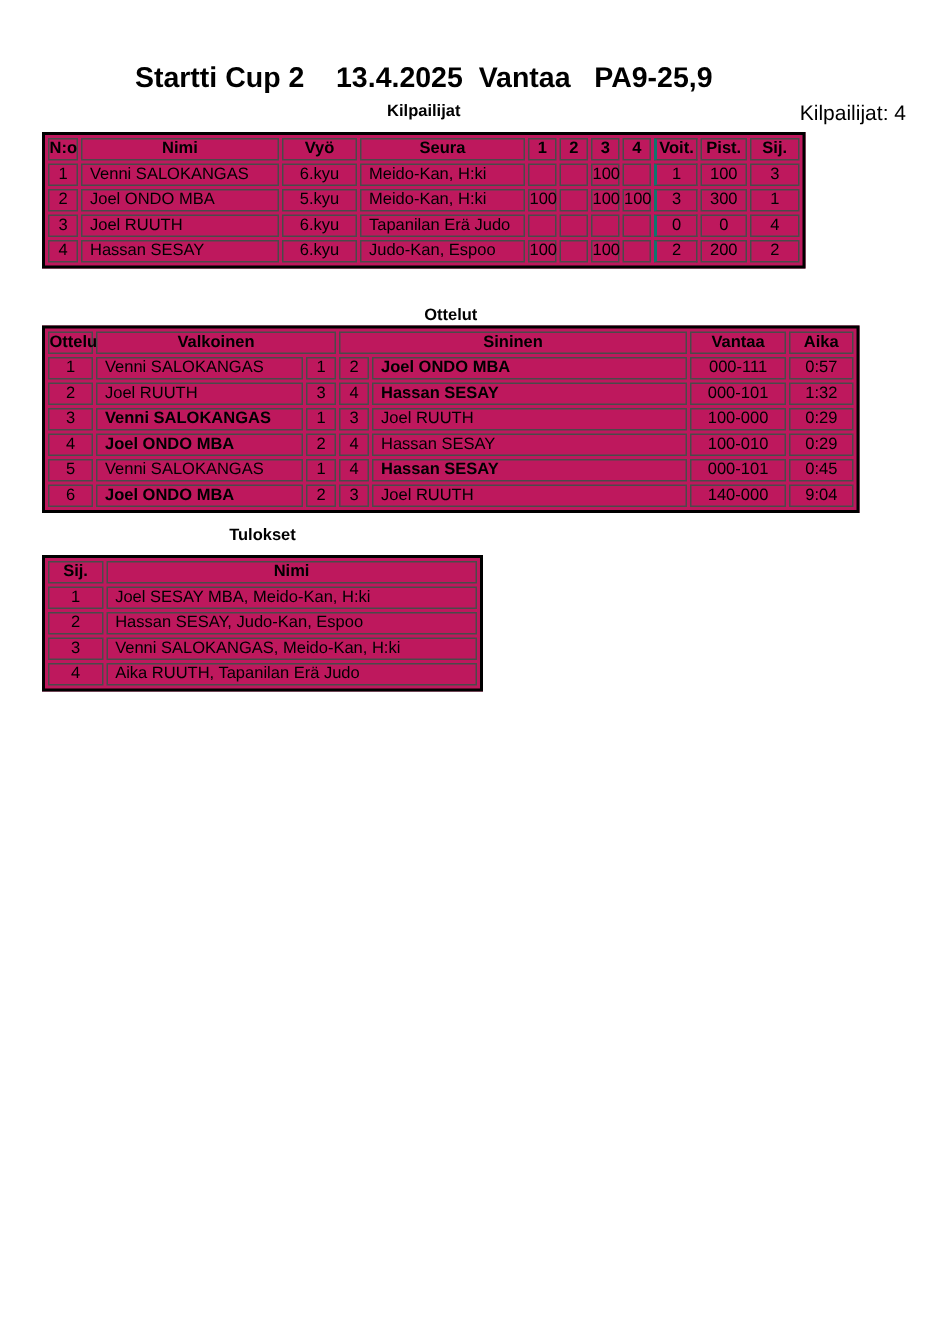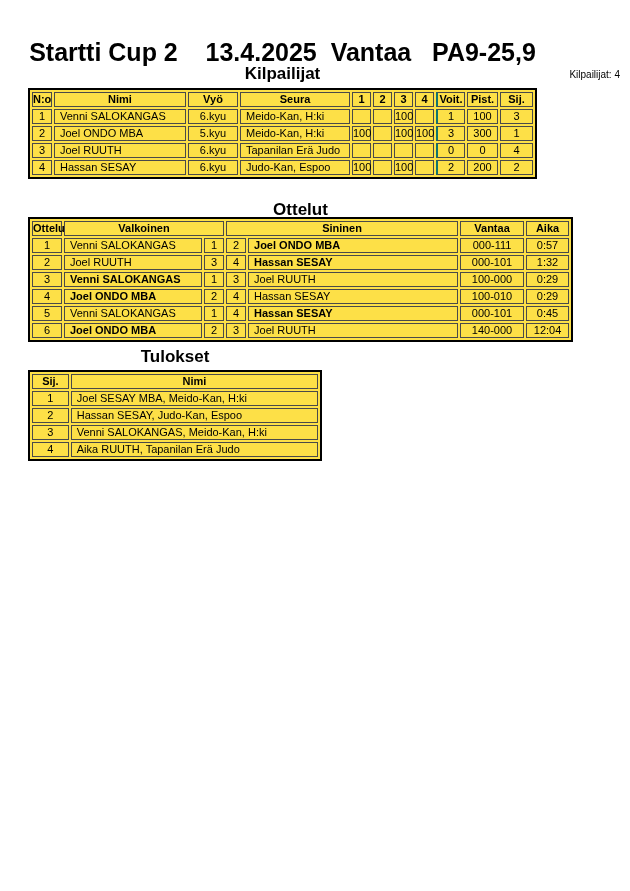--- a/index.html
+++ b/index.html
@@ -5,33 +5,33 @@
   html,body { margin:0; padding:0; background:#ffffff; }
   body {
     width:630px; height:891px; position:relative;
     font-family:"Liberation Sans", sans-serif; color:#000;
     -webkit-font-smoothing:antialiased;
   }
   .abs { position:absolute; }
 
   .page-title {
     top:41px; left:28px; width:509px; text-align:center;
-    font-size:25px; font-weight:bold; white-space:pre; line-height:23px;
+    font-size:19px; font-weight:bold; white-space:pre; line-height:23px;
   }
   .section-heading {
-    font-weight:bold; font-size:17px; text-align:center; line-height:14px;
+    font-weight:bold; font-size:11px; text-align:center; line-height:14px;
   }
   .heading-kilpailijat { top:67px; left:28px; width:509px; }
   .heading-ottelut    { top:203px; left:28px; width:545px; }
   .heading-tulokset   { top:350px; left:28px; width:294px; }
-  .count-label { top:69px; right:10px; font-size:10px; line-height:12px; }
+  .count-label { top:69px; right:26px; font-size:14px; line-height:12px; }
 
   table {
     border-collapse:separate; border-spacing:2px; table-layout:fixed;
-    box-sizing:border-box; border:2px solid #000; background:#fde047;
+    box-sizing:border-box; border:2px solid #000; background:#be185d;
   }
   .t-competitors { top:88px;  left:28px; width:509px; }
   .t-matches     { top:217px; left:28px; width:545px; }
   .t-results     { top:370px; left:28px; width:294px; }
 
   td, th {
     box-sizing:border-box; border:1px solid #4a4a4a; height:15px;
     font-size:11px; line-height:13px; padding:0 1px;
     text-align:center; vertical-align:middle; white-space:nowrap; overflow:hidden;
   }
@@ -210,21 +210,21 @@
         <td>0:45</td>
       </tr>
 
       <tr>
         <td>6</td>
         <td class="left bold">Joel ONDO MBA</td>
         <td>2</td>
         <td>3</td>
         <td class="left">Joel RUUTH</td>
         <td>140-000</td>
-        <td>12:04</td>
+        <td>9:04</td>
       </tr>
     </tbody>
 </table>
 
 <div class="abs section-heading heading-tulokset">Tulokset</div>
 
 <table class="abs t-results">
   <colgroup>
     <col style="width:36px">
       <col style="width:242px">

